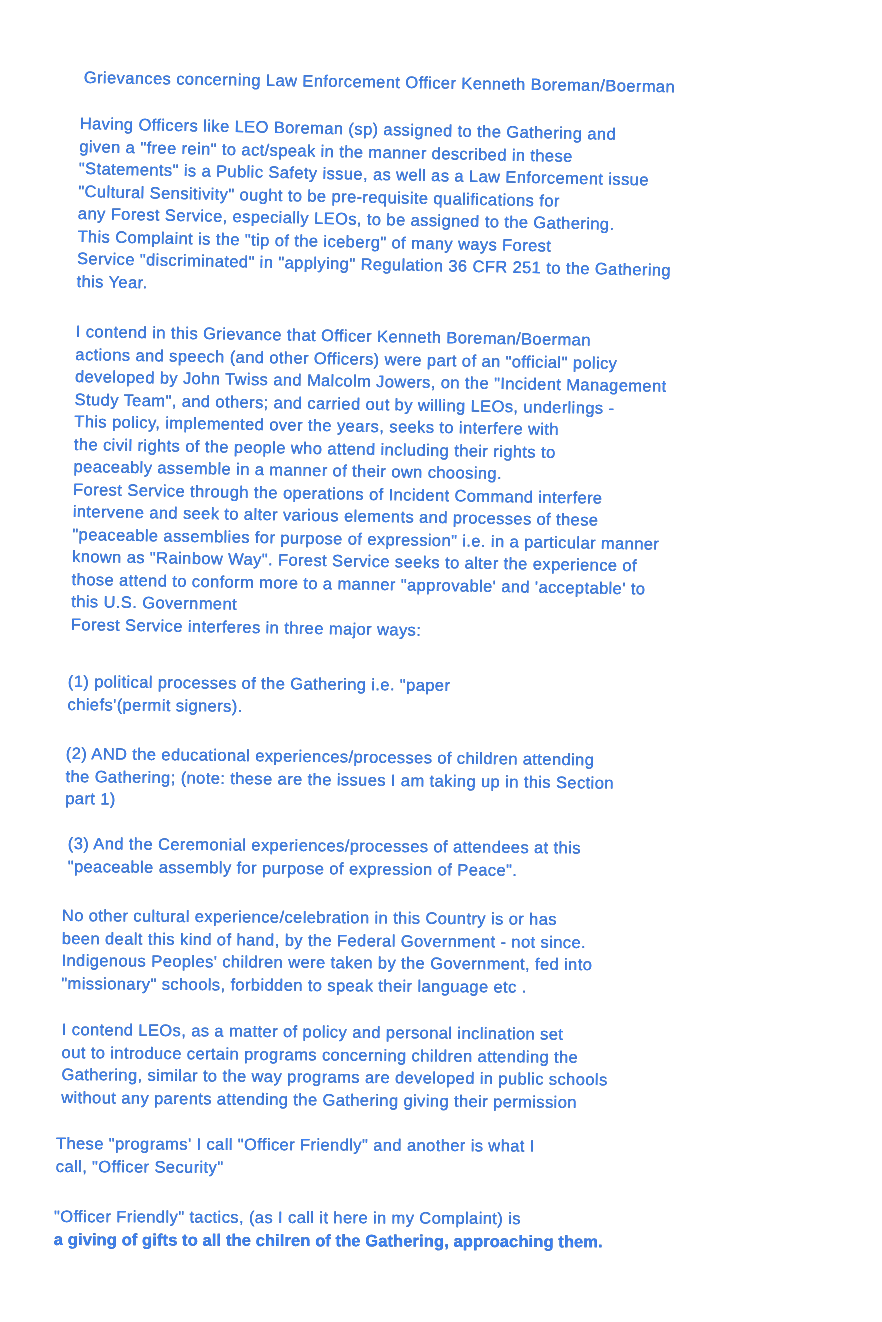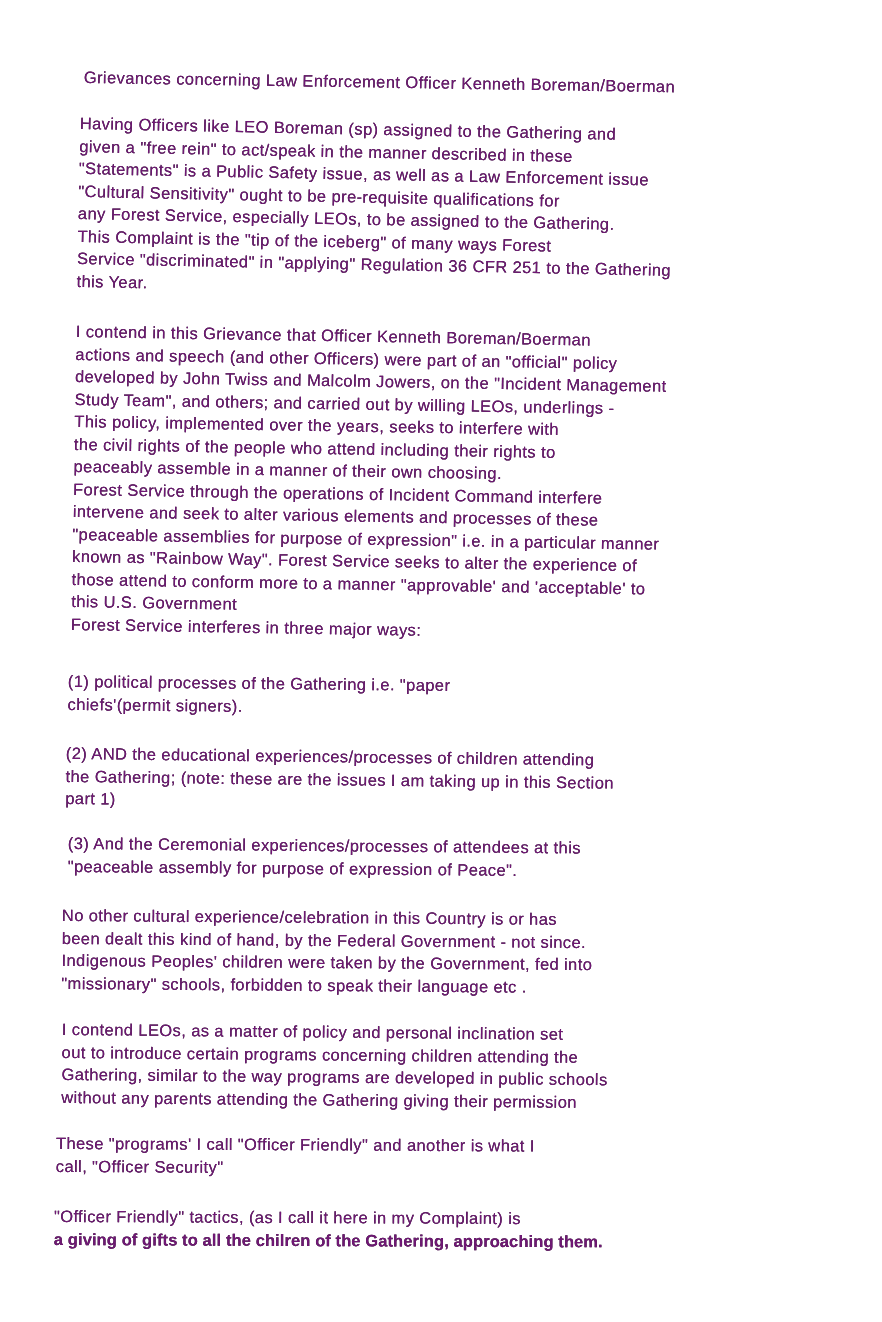--- a/index.html
+++ b/index.html
@@ -10,21 +10,21 @@
   .page {
     position: relative;
     width: 792px;
     height: 1322px;
     background: #ffffff;
     overflow: hidden;
     font-family: "Liberation Sans", sans-serif;
     font-size: 16.5px;
     line-height: 22.5px;
     letter-spacing: 0.4px;
-    color: #701a75;
+    color: #3b82f6;
   }
   .block {
     position: absolute;
     width: 760px;
     transform-origin: left top;
     text-shadow: 0 0 0.6px rgba(0,0,0,0.85);
     white-space: nowrap;
   }
   .line { display: block; }
   .heavy {

